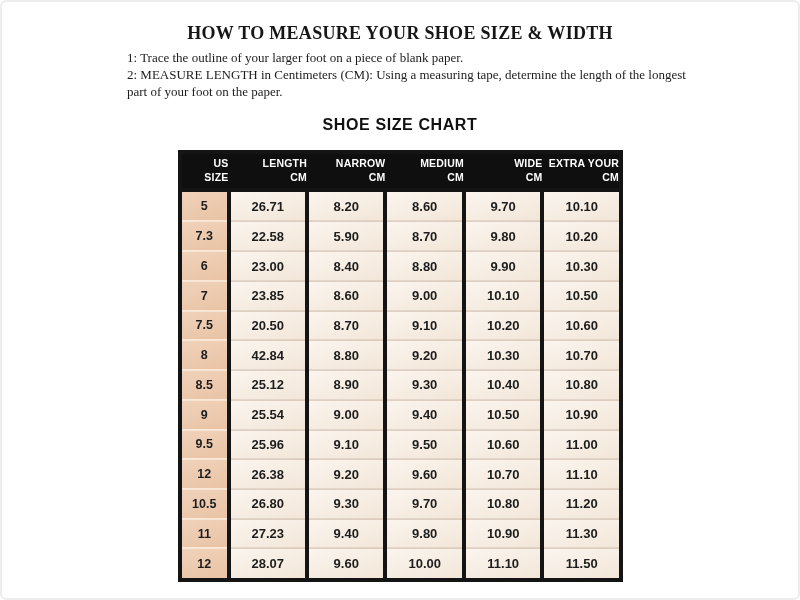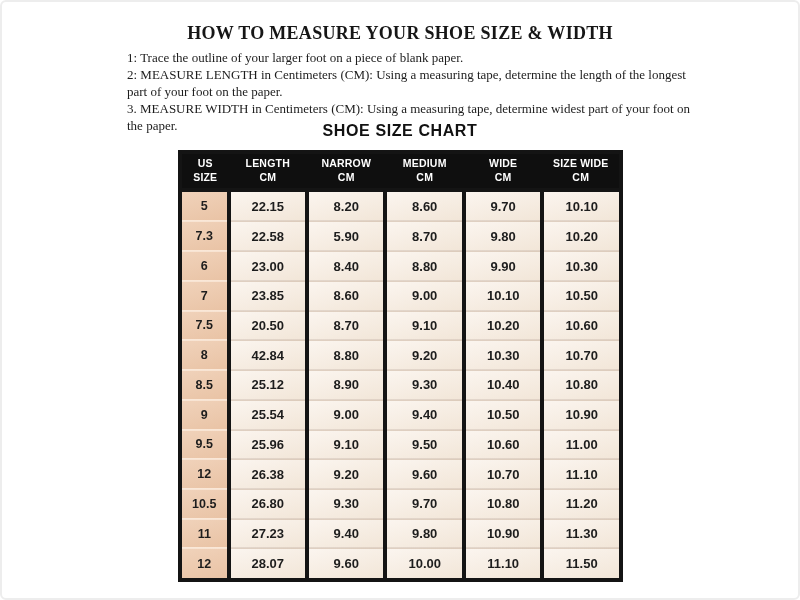--- a/index.html
+++ b/index.html
@@ -33,21 +33,21 @@
     left: 125px;
     width: 566px;
     font-family: "Liberation Serif", serif;
     font-size: 13px;
     line-height: 17px;
     color: #1c1c1c;
   }
   .instructions p { margin: 0; }
   .chart-heading {
     position: absolute;
-    top: 120px;
+    top: 114px;
     left: 0;
     width: 100%;
     text-align: center;
     font-family: "Liberation Sans", sans-serif;
     font-weight: 600;
     font-size: 16px;
     letter-spacing: 0.6px;
     color: #111111;
   }
   .size-table {
@@ -70,21 +70,21 @@
     color: #ffffff;
     font-family: "Liberation Sans", sans-serif;
     font-weight: bold;
     font-size: 10.5px;
     line-height: 1.3;
     text-align: center;
     letter-spacing: 0.2px;
     border-bottom: 4px solid #141414;
     padding: 2px 0;
   }
-  .size-table th .hdr-line { display: block; }
+  .size-table th .hdr-line { display: block; text-align: right; }
   .size-table td {
     text-align: center;
     vertical-align: middle;
     font-family: "Liberation Sans", sans-serif;
     font-weight: bold;
     font-size: 13px;
     color: #1d1d1d;
     border-left: 4px solid #141414;
   }
   .size-table td:first-child { border-left: none; }
@@ -103,21 +103,20 @@
 </head>
 <body>
 
 <div class="page">
 
   <h1 class="doc-title">HOW TO MEASURE YOUR SHOE SIZE &amp; WIDTH</h1>
 
   <div class="instructions">
     <p>1: Trace the outline of your larger foot on a piece of blank paper.</p>
     <p>2: MEASURE LENGTH in Centimeters (CM): Using a measuring tape, determine the length of the longest part of your foot on the paper.</p>
-    <p>3. MEASURE WIDTH in Centimeters (CM): Using a measuring tape, determine widest part of your foot on the paper.</p>
   </div>
 
   <div class="chart-heading">SHOE SIZE CHART</div>
 
   <table class="size-table">
     <colgroup>
         <col class="col-size">
         <col class="col-val">
         <col class="col-val">
         <col class="col-val">
@@ -140,29 +139,29 @@
           </th>
           <th>
             <span class="hdr-line">MEDIUM</span>
             <span class="hdr-line">CM</span>
           </th>
           <th>
             <span class="hdr-line">WIDE</span>
             <span class="hdr-line">CM</span>
           </th>
           <th>
-            <span class="hdr-line">SIZE WIDE</span>
+            <span class="hdr-line">EXTRA YOUR</span>
             <span class="hdr-line">CM</span>
           </th>
         </tr>
     </thead>
     <tbody>
         <tr>
           <td class="size-cell">5</td>
-          <td class="val-cell">22.15</td>
+          <td class="val-cell">26.71</td>
           <td class="val-cell">8.20</td>
           <td class="val-cell">8.60</td>
           <td class="val-cell">9.70</td>
           <td class="val-cell">10.10</td>
         </tr>
         <tr>
           <td class="size-cell">7.3</td>
           <td class="val-cell">22.58</td>
           <td class="val-cell">5.90</td>
           <td class="val-cell">8.70</td>

